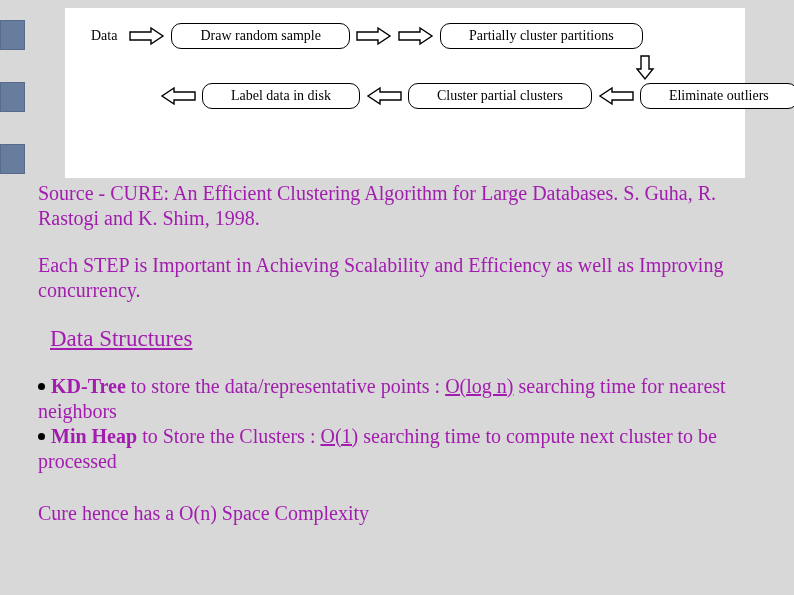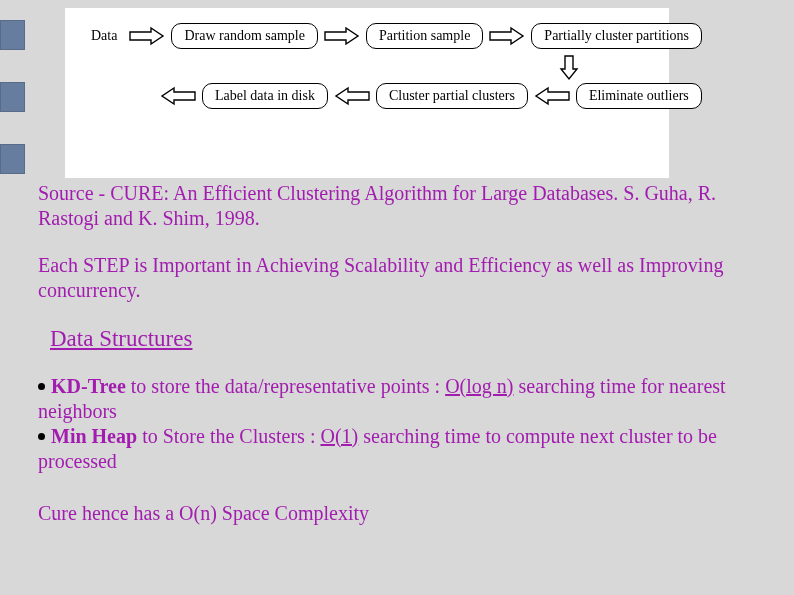--- a/index.html
+++ b/index.html
@@ -23,37 +23,37 @@
   .sidebar-block {
     width: 25px;
     height: 30px;
     background: #677da0;
     border: 1px solid #5a6b8a;
   }
   .figure-area {
     position: absolute;
     left: 65px;
     top: 8px;
-    width: 604px;
+    width: 680px;
     height: 170px;
     background: #ffffff;
     padding: 15px 20px 8px 20px;
   }
   .flow-row {
     display: flex;
     align-items: center;
     gap: 6px;
     margin-bottom: 10px;
     font-size: 14px;
     color: #000;
   }
   .flow-box {
     border: 1.5px solid #000;
     border-radius: 10px;
-    padding: 4px 12px;
+    padding: 4px 28px;
     white-space: nowrap;
     background: #fff;
   }
   .flow-label {
     padding: 4px 6px;
     font-size: 14px;
   }
   .arrow-right, .arrow-left, .arrow-down {
     display: flex;
     align-items: center;
@@ -123,21 +123,20 @@
       <svg viewBox="0 0 36 20">
           <path d="M1 6 H22 V2 L34 10 L22 18 V14 H1 Z" fill="#fff" stroke="#000" stroke-width="1.4"></path>
         </svg>
     </span>
     <span class="flow-box">Draw random sample</span>
     <span class="arrow-right">
       <svg viewBox="0 0 36 20">
           <path d="M1 6 H22 V2 L34 10 L22 18 V14 H1 Z" fill="#fff" stroke="#000" stroke-width="1.4"></path>
         </svg>
     </span>
-    <span class="flow-box">Partition sample</span>
     <span class="arrow-right">
       <svg viewBox="0 0 36 20">
           <path d="M1 6 H22 V2 L34 10 L22 18 V14 H1 Z" fill="#fff" stroke="#000" stroke-width="1.4"></path>
         </svg>
     </span>
     <span class="flow-box">Partially cluster partitions</span>
   </div>
 
   <div class="arrow-down-container">
     <span class="arrow-down">

